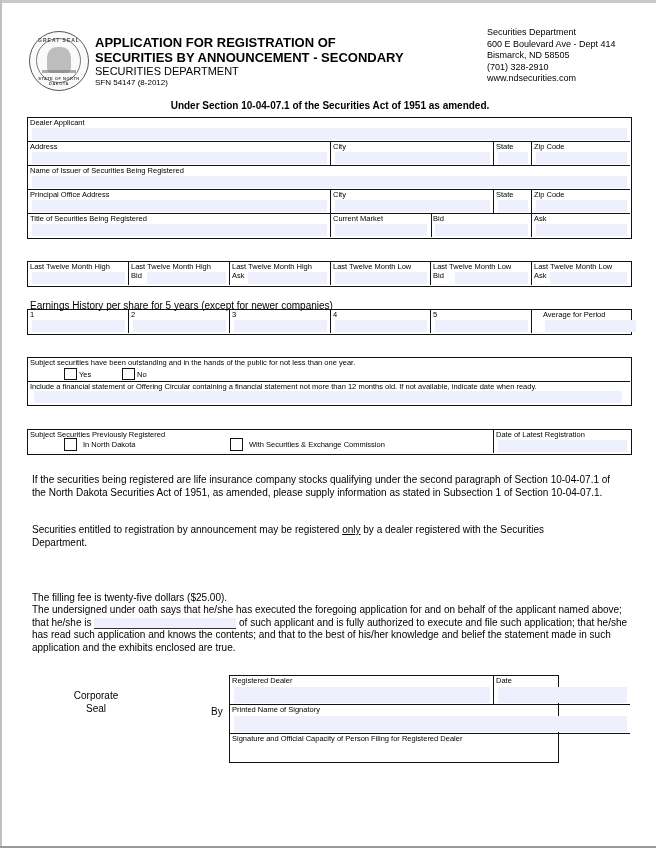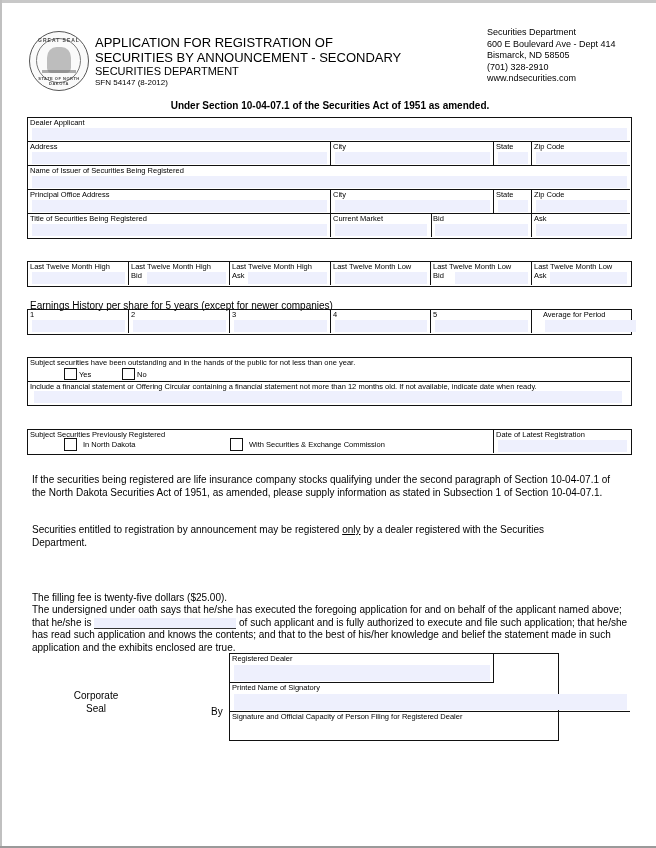--- a/index.html
+++ b/index.html
@@ -10,21 +10,21 @@
   .frame-bottom { position: absolute; left: 0; bottom: 0; width: 656px; height: 2px; background: #9a9a9a; }
 
   .seal { position: absolute; left: 29px; top: 31px; width: 60px; height: 60px; border-radius: 50%;
           border: 1.5px solid #555; background: #fafafa; }
   .seal .ring { position: absolute; left: 6px; top: 6px; width: 45px; height: 45px; border-radius: 50%; border: 1px solid #777; }
   .seal .core { position: absolute; left: 17px; top: 15px; width: 24px; height: 26px; border-radius: 40% 40% 20% 20%; background: #8a8a8a; opacity: .55; }
   .seal .ground { position: absolute; left: 12px; top: 38px; width: 34px; height: 3px; background: #777; opacity: .6; }
   .seal .txt-top { position: absolute; left: 0; top: 5px; width: 100%; text-align: center; font-size: 5px; font-weight: bold; color: #444; letter-spacing: 1px; }
   .seal .txt-bot { position: absolute; left: 0; bottom: 4px; width: 100%; text-align: center; font-size: 4px; font-weight: bold; color: #444; letter-spacing: .5px; }
 
-  .title { position: absolute; left: 95px; top: 35px; font-size: 13px; font-weight: normal; line-height: 15px; letter-spacing: 0; }
+  .title { position: absolute; left: 95px; top: 35px; font-size: 13px; font-weight: bold; line-height: 15px; letter-spacing: 0; }
   .subtitle { position: absolute; left: 95px; top: 65px; font-size: 11px; line-height: 12px; }
   .sfn { position: absolute; left: 95px; top: 78px; font-size: 8px; }
   .address { position: absolute; left: 487px; top: 27px; font-size: 9px; line-height: 11.5px; }
   .address div { white-space: nowrap; }
   .under-section { position: absolute; left: 0; top: 100px; width: 656px; text-align: center; font-size: 10px; font-weight: bold; padding-left: 4px; }
 
   .grid { position: absolute; border: 1.5px solid #111; }
   .cell { position: absolute; border-right: 1px solid #111; border-bottom: 1px solid #111; }
   .cell .lbl { position: absolute; left: 2px; top: 1px; font-size: 7.5px; line-height: 8.5px; white-space: nowrap; }
   .cell .field { position: absolute; left: 4px; right: 3px; bottom: 1px; height: 12px; background: #eef0fd; border: none; outline: none; }
@@ -229,25 +229,29 @@
 <div class="para" style="top:604px; width:600px;">
   <span>The undersigned under oath says that he/she has executed the foregoing application for and on behalf of the applicant named above; that he/she is </span><input class="inline-field" style="border-top: none; border-left: none; border-right: none;" value=""><span> of such applicant and is fully authorized to execute and file such application; that he/she has read such application and knows the contents; and that to the best of his/her knowledge and belief the statement made in such application and the exhibits enclosed are true.</span>
 </div>
 
 <div class="corp-seal">
   <div>Corporate</div>
   <div>Seal</div>
 </div>
 <div class="by">By</div>
 
-<div class="grid" style="left:229px; top:653px; width:330px; height:88px;">
+<div class="grid" style="left:229px; top:675px; width:330px; height:88px;">
   <div class="cell" style="left:0; top:0; width:264px; height:29px;">
     <span class="lbl">Registered Dealer</span>
     <input class="field" style="height: 16px;" value="">
   </div>
+  <div class="cell noborder-r" style="left:264px; top:0; width:136px; height:29px;">
+    <span class="lbl">Date</span>
+    <input class="field" style="height: 16px;" value="">
+  </div>
   <div class="cell noborder-r" style="left:0; top:29px; width:400px; height:29px;">
     <span class="lbl">Printed Name of Signatory</span>
     <input class="field" style="height: 16px;" value="">
   </div>
   <div class="cell noborder-r noborder-b" style="left:0; top:58px; width:400px; height:27px;">
     <span class="lbl">Signature and Official Capacity of Person Filing for Registered Dealer</span>
   </div>
 </div>
 
 </body></html>

